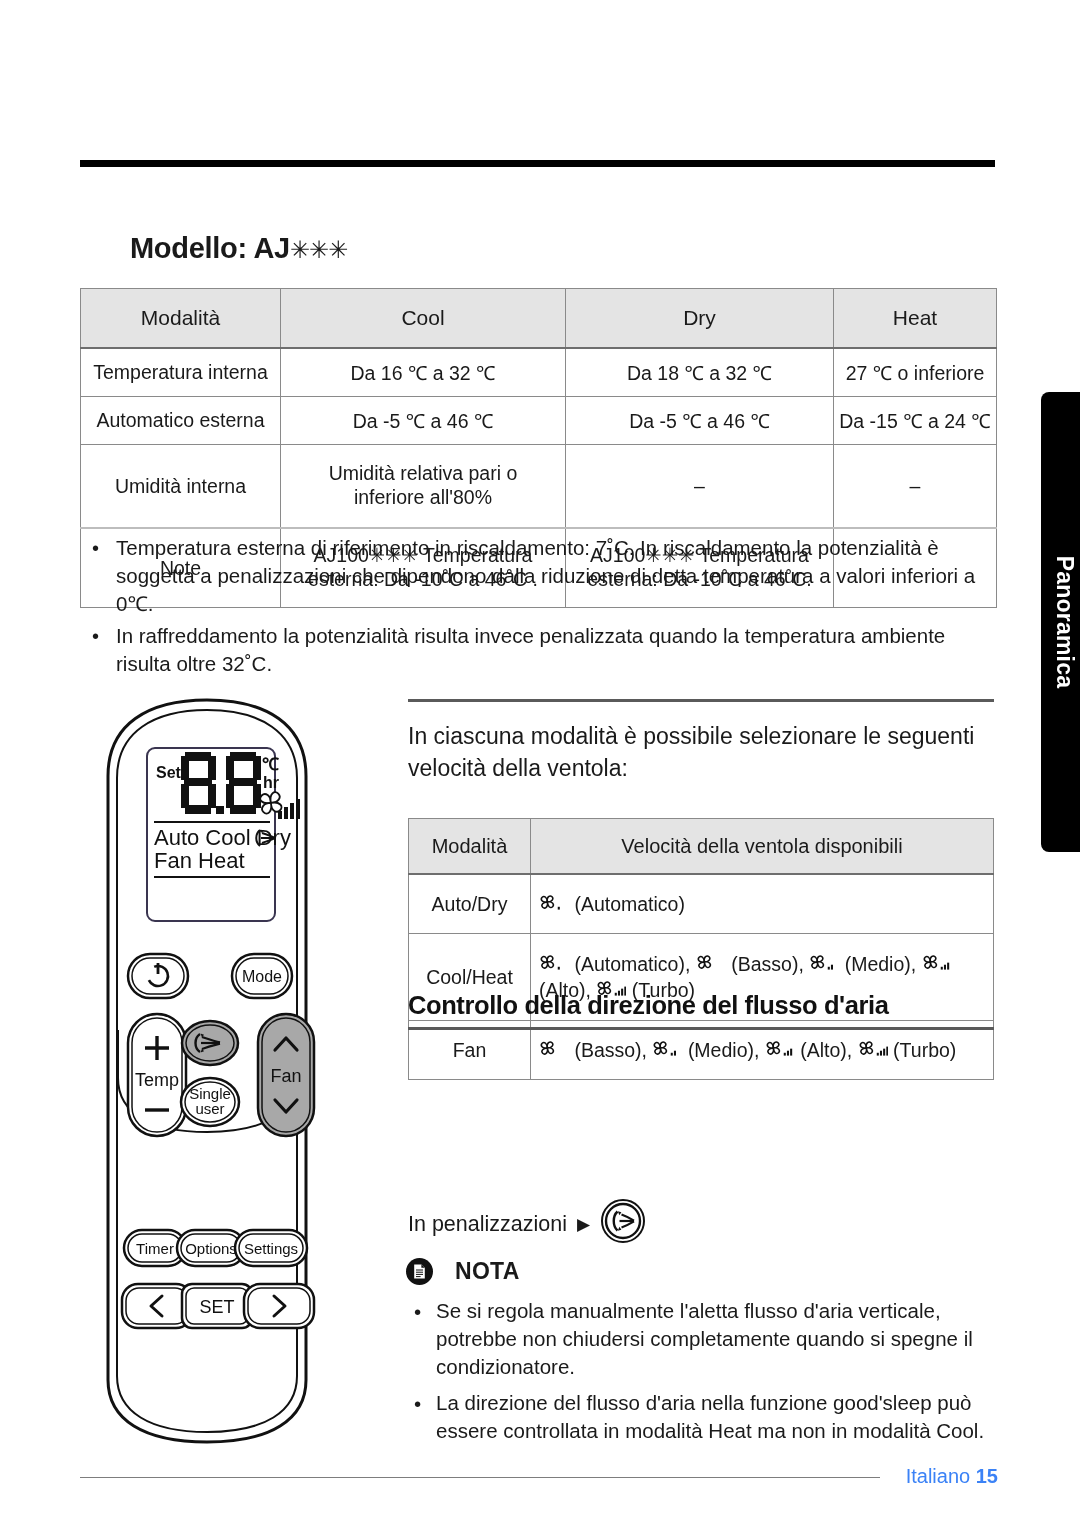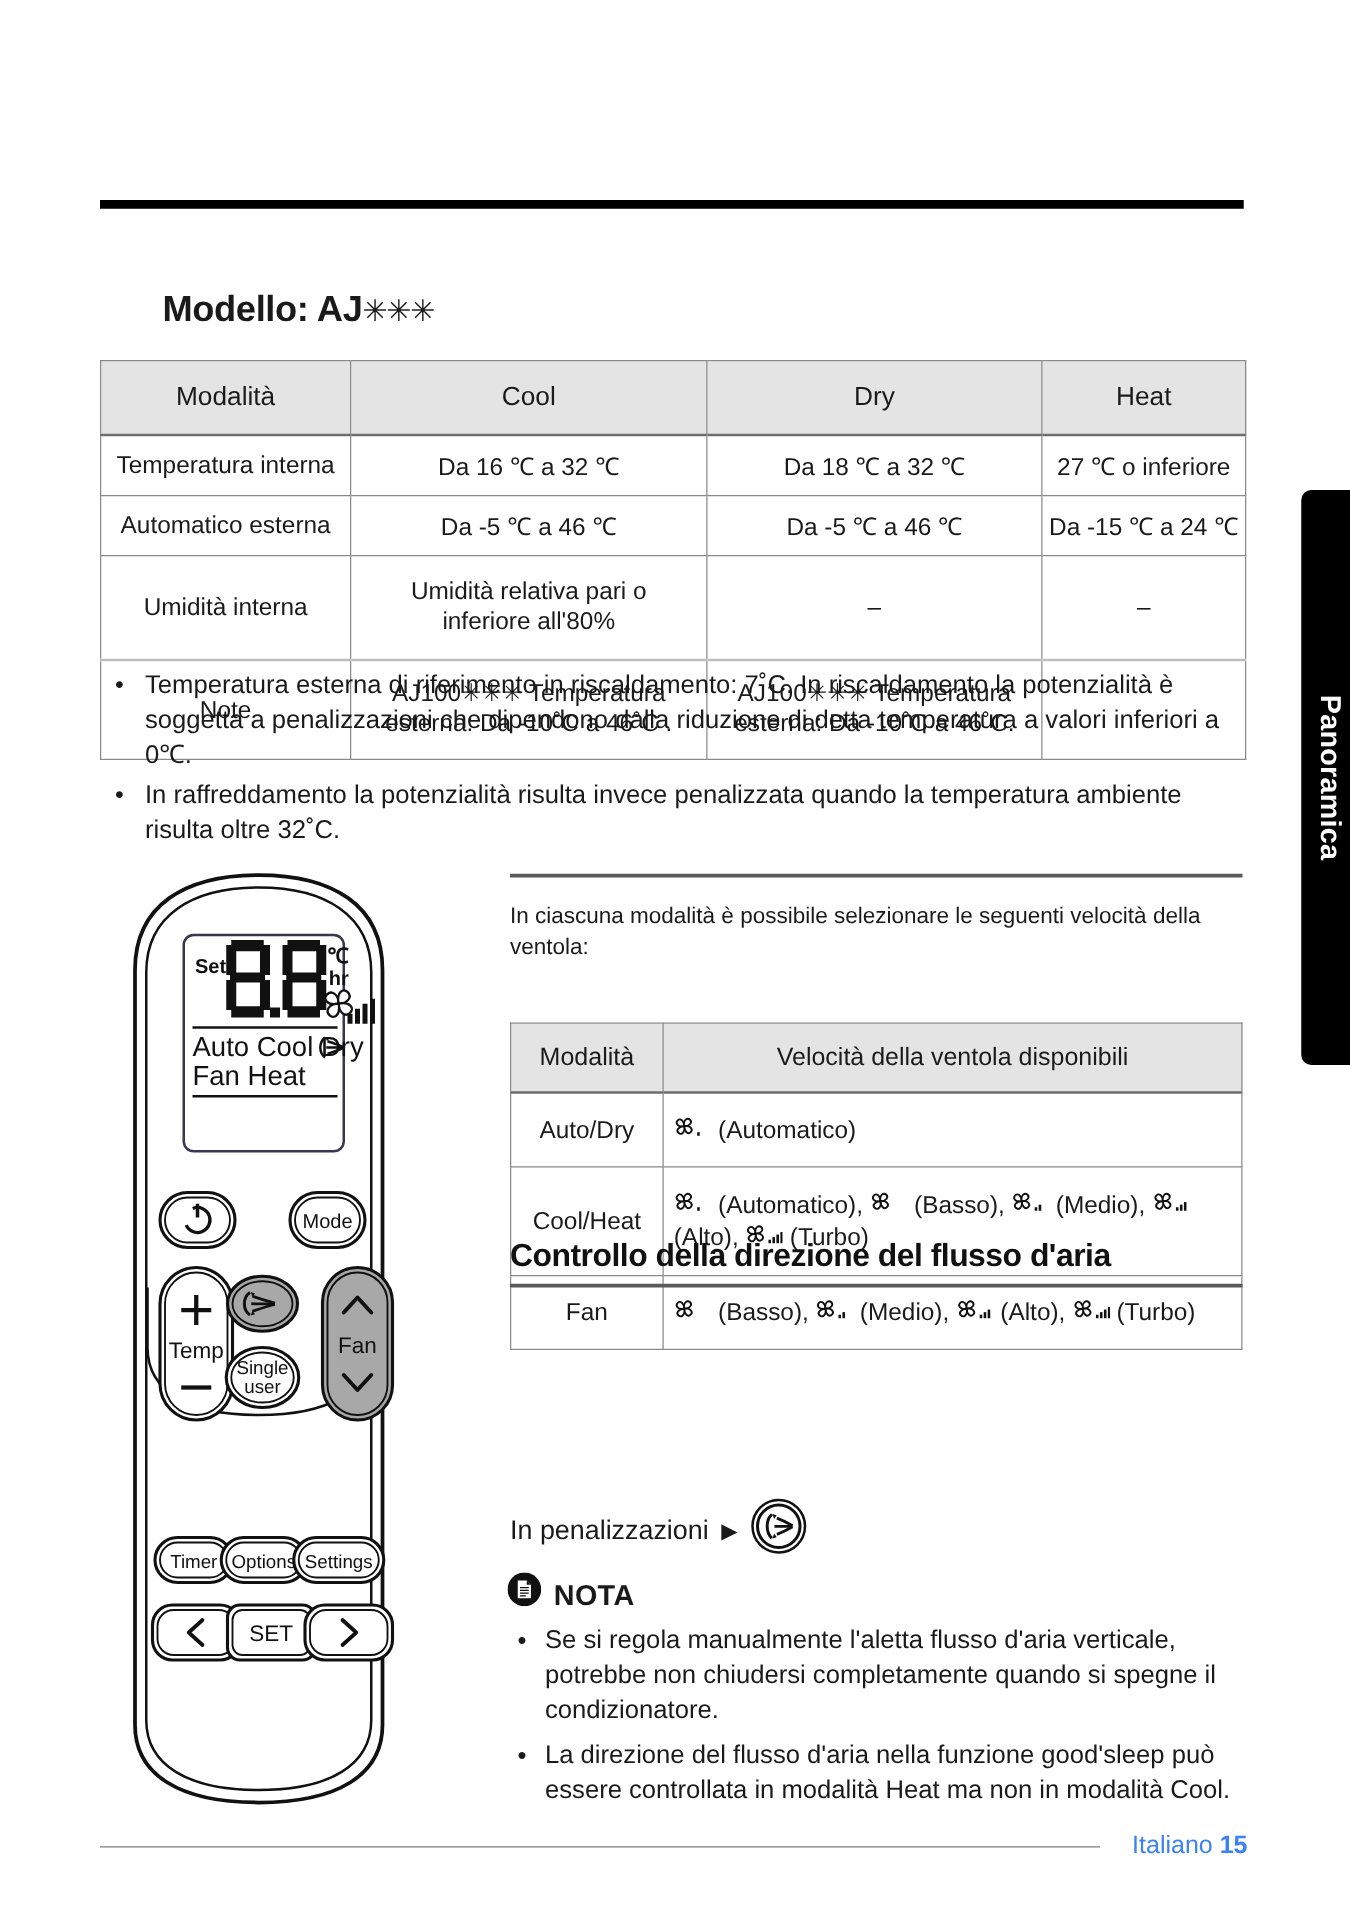--- a/index.html
+++ b/index.html
@@ -61,33 +61,33 @@
   .t2 tbody td{vertical-align:middle;}
   .t2 tr.h1 td{height:48px;}
   .t2 tr.h2 td{height:76px;line-height:1.35;}
   .t2 tr.h3 td{height:48px;}
 
   
   .bul{position:absolute;left:80px;top:534px;width:916px;font-size:20.5px;line-height:1.37;}
   .bul .li{position:relative;padding-left:36px;margin-bottom:4px;}
   .bul .li .dot{position:absolute;left:12px;top:1px;font-size:20px;}
 
-  .body-p{font-size:18px;line-height:1.40;color:#1a1a1a;}
+  .body-p{font-size:23px;line-height:1.40;color:#1a1a1a;}
 
   
   .sec1{position:absolute;left:408px;top:692px;width:586px;}
   .sec1 .body-p{margin-top:18px;}
   .sec2{position:absolute;left:408px;top:991px;width:586px;}
   .sec2 .body-p{margin-top:18px;}
 
   .oper{position:absolute;left:408px;top:1198px;display:flex;align-items:center;gap:10px;font-size:21.5px;}
   .tri{font-size:17px;line-height:1;}
 
   .nota-wrap{position:absolute;left:406px;top:1258px;width:590px;}
-  .nota-head{display:flex;align-items:flex-end;gap:10px;}
+  .nota-head{display:flex;align-items:flex-start;gap:22px;}
   .nota-t{font-size:23px;font-weight:bold;letter-spacing:.3px;}
   .nota-list{margin-top:8px;font-size:20.5px;line-height:1.37;}
   .nota-list .li{position:relative;padding-left:30px;margin-bottom:8px;}
   .nota-list .li .dot{position:absolute;left:8px;top:1px;}
 
   
   .footer-rule{position:absolute;left:80px;top:1477px;width:800px;height:1px;background:#7d7d7d;}
   .footer-txt{position:absolute;right:82px;top:1465px;font-size:20px;color:#3b82f6;}
   .footer-txt b{font-weight:bold;}
 

